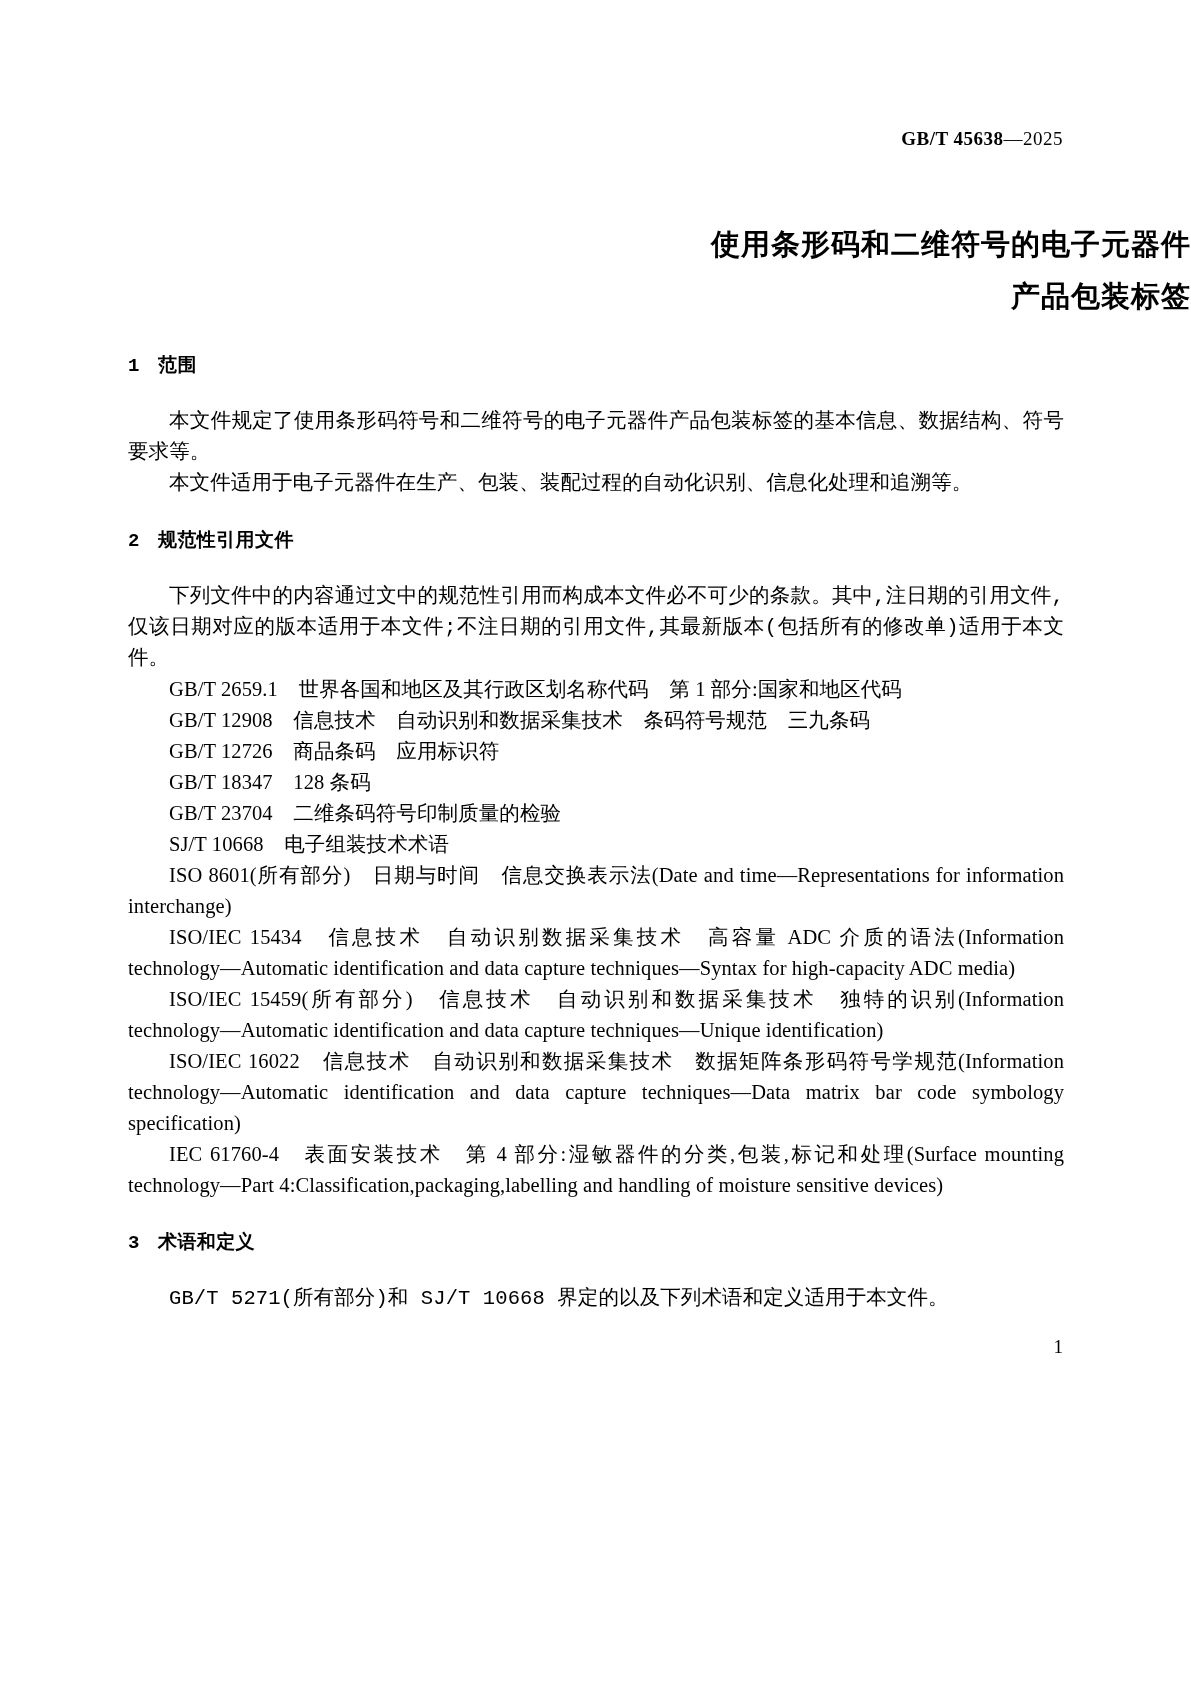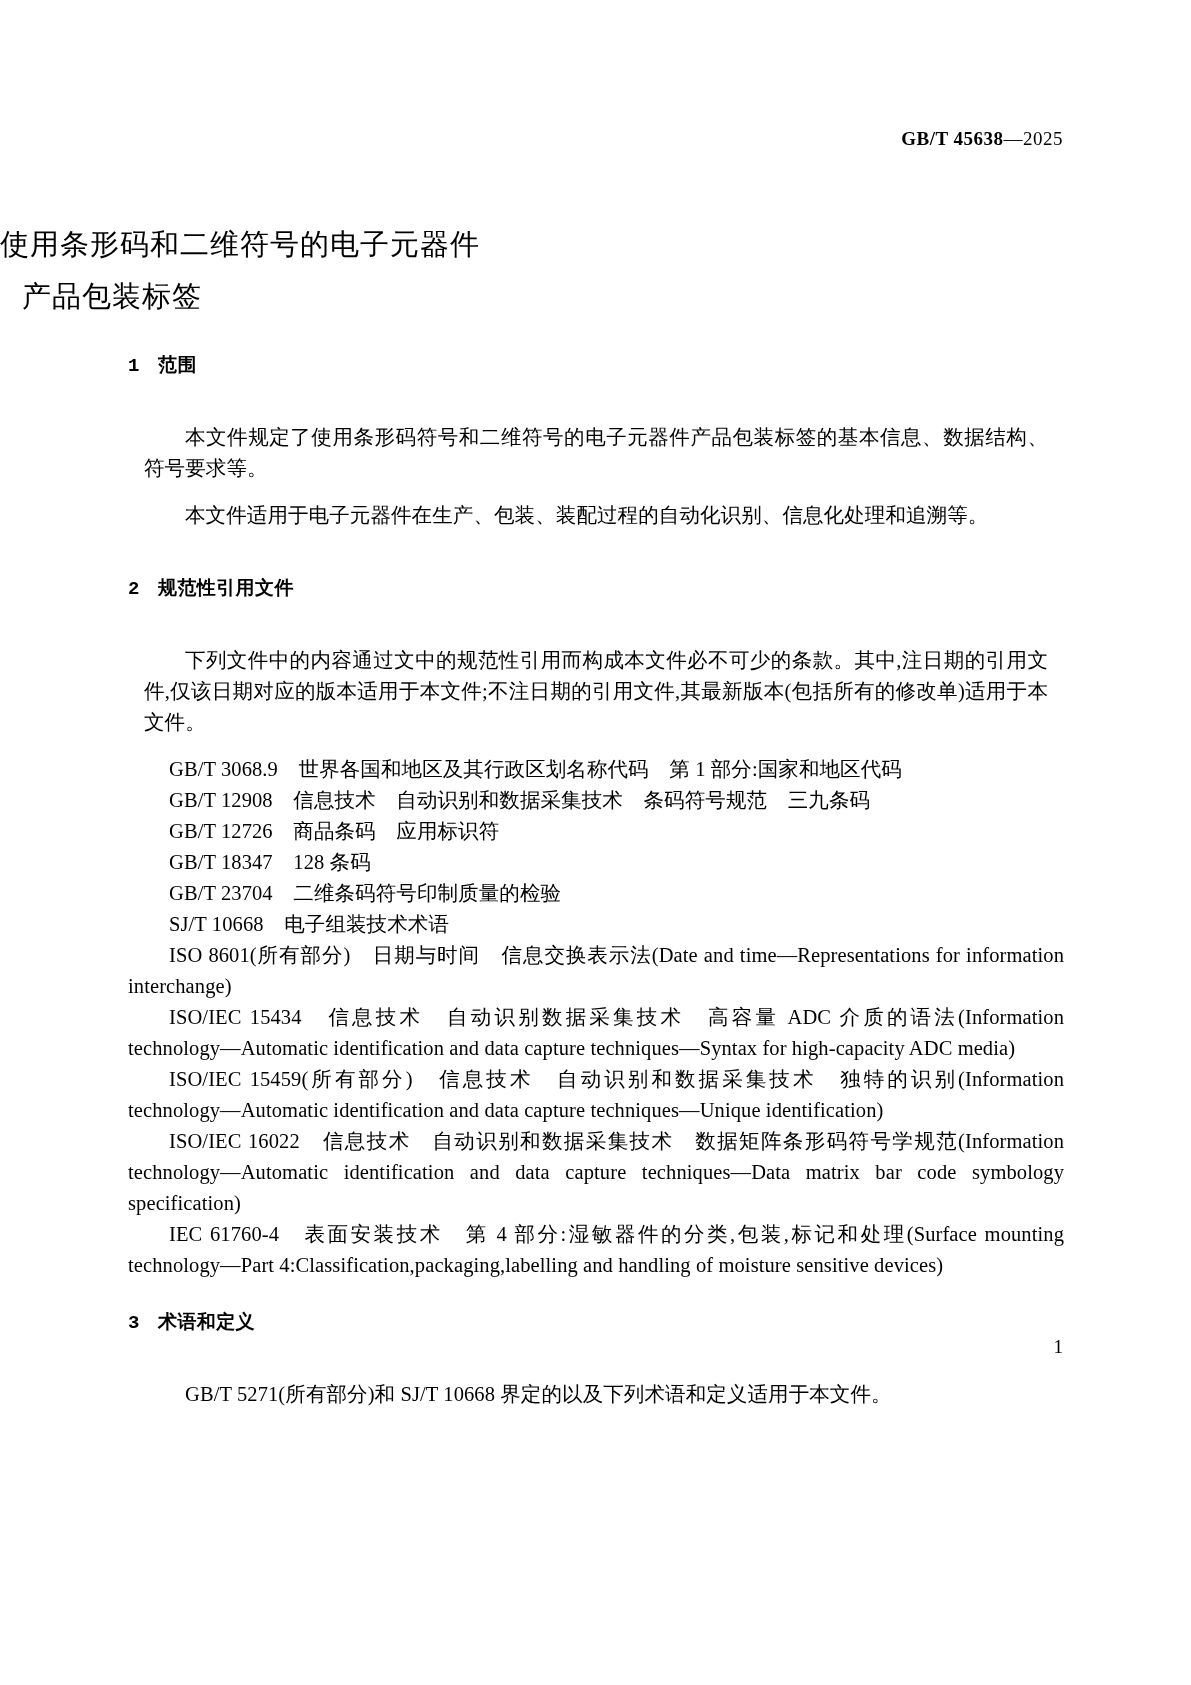--- a/index.html
+++ b/index.html
@@ -38,23 +38,23 @@
   .page-header .std-rest {
     font-weight: normal;
     font-size: 19px;
   }
   
   .doc-title {
     position: absolute;
     top: 218px;
     left: 0;
     right: 0;
-    text-align: left;
+    text-align: right;
     font-family: "DejaVu Sans", "Liberation Sans", sans-serif;
-    font-weight: normal;
+    font-weight: bold;
     font-size: 29px;
     line-height: 52px;
     letter-spacing: 1px;
   }
   .doc-title .line2 { display: block; margin-left: 22px; }
 
   
   .content {
     position: absolute;
     top: 352px;
@@ -71,28 +71,29 @@
     letter-spacing: 0.4px;
   }
   h2.clause .num {
     display: inline-block;
     min-width: 30px;
   }
   .gap-after-head { height: 26px; }
   .gap-before-head { height: 28px; }
 
   p.body {
-    margin: 16px;
+    margin: 0;
     padding: 0;
     font-size: 20.5px;
     line-height: 31px;
     text-align: justify;
     text-justify: inter-ideograph;
     text-indent: 2em;
     letter-spacing: 0.1px;
+    font-family: Liberation Mono, monospace;
   }
   p.ref {
     margin: 0;
     padding: 0;
     font-size: 20.5px;
     line-height: 31px;
     text-align: justify;
     text-justify: inter-ideograph;
     text-indent: 2em;
     letter-spacing: 0.1px;
@@ -130,21 +131,21 @@
     <p class="body">本文件适用于电子元器件在生产、包装、装配过程的自动化识别、信息化处理和追溯等。</p>
 
     <div class="gap-before-head"></div>
 
     <h2 class="clause">
       <span class="num">2</span><span>规范性引用文件</span>
     </h2>
     <div class="gap-after-head"></div>
     <p class="body">下列文件中的内容通过文中的规范性引用而构成本文件必不可少的条款。其中,注日期的引用文件,仅该日期对应的版本适用于本文件;不注日期的引用文件,其最新版本(包括所有的修改单)适用于本文件。</p>
 
-    <p class="ref">GB/T 3068.9　世界各国和地区及其行政区划名称代码　第 1 部分:国家和地区代码</p>
+    <p class="ref">GB/T 2659.1　世界各国和地区及其行政区划名称代码　第 1 部分:国家和地区代码</p>
     <p class="ref">GB/T 12908　信息技术　自动识别和数据采集技术　条码符号规范　三九条码</p>
     <p class="ref">GB/T 12726　商品条码　应用标识符</p>
     <p class="ref">GB/T 18347　128 条码</p>
     <p class="ref">GB/T 23704　二维条码符号印制质量的检验</p>
     <p class="ref">SJ/T 10668　电子组装技术术语</p>
     <p class="ref">ISO 8601(所有部分)　日期与时间　信息交换表示法(Date and time—Representations for information interchange)</p>
     <p class="ref">ISO/IEC 15434　信息技术　自动识别数据采集技术　高容量 ADC 介质的语法(Information technology—Automatic identification and data capture techniques—Syntax for high-capacity ADC media)</p>
     <p class="ref">ISO/IEC 15459(所有部分)　信息技术　自动识别和数据采集技术　独特的识别(Information technology—Automatic identification and data capture techniques—Unique identification)</p>
     <p class="ref">ISO/IEC 16022　信息技术　自动识别和数据采集技术　数据矩阵条形码符号学规范(Information technology—Automatic identification and data capture techniques—Data matrix bar code symbology specification)</p>
     <p class="ref">IEC 61760-4　表面安装技术　第 4 部分:湿敏器件的分类,包装,标记和处理(Surface mounting technology—Part 4:Classification,packaging,labelling and handling of moisture sensitive devices)</p>

